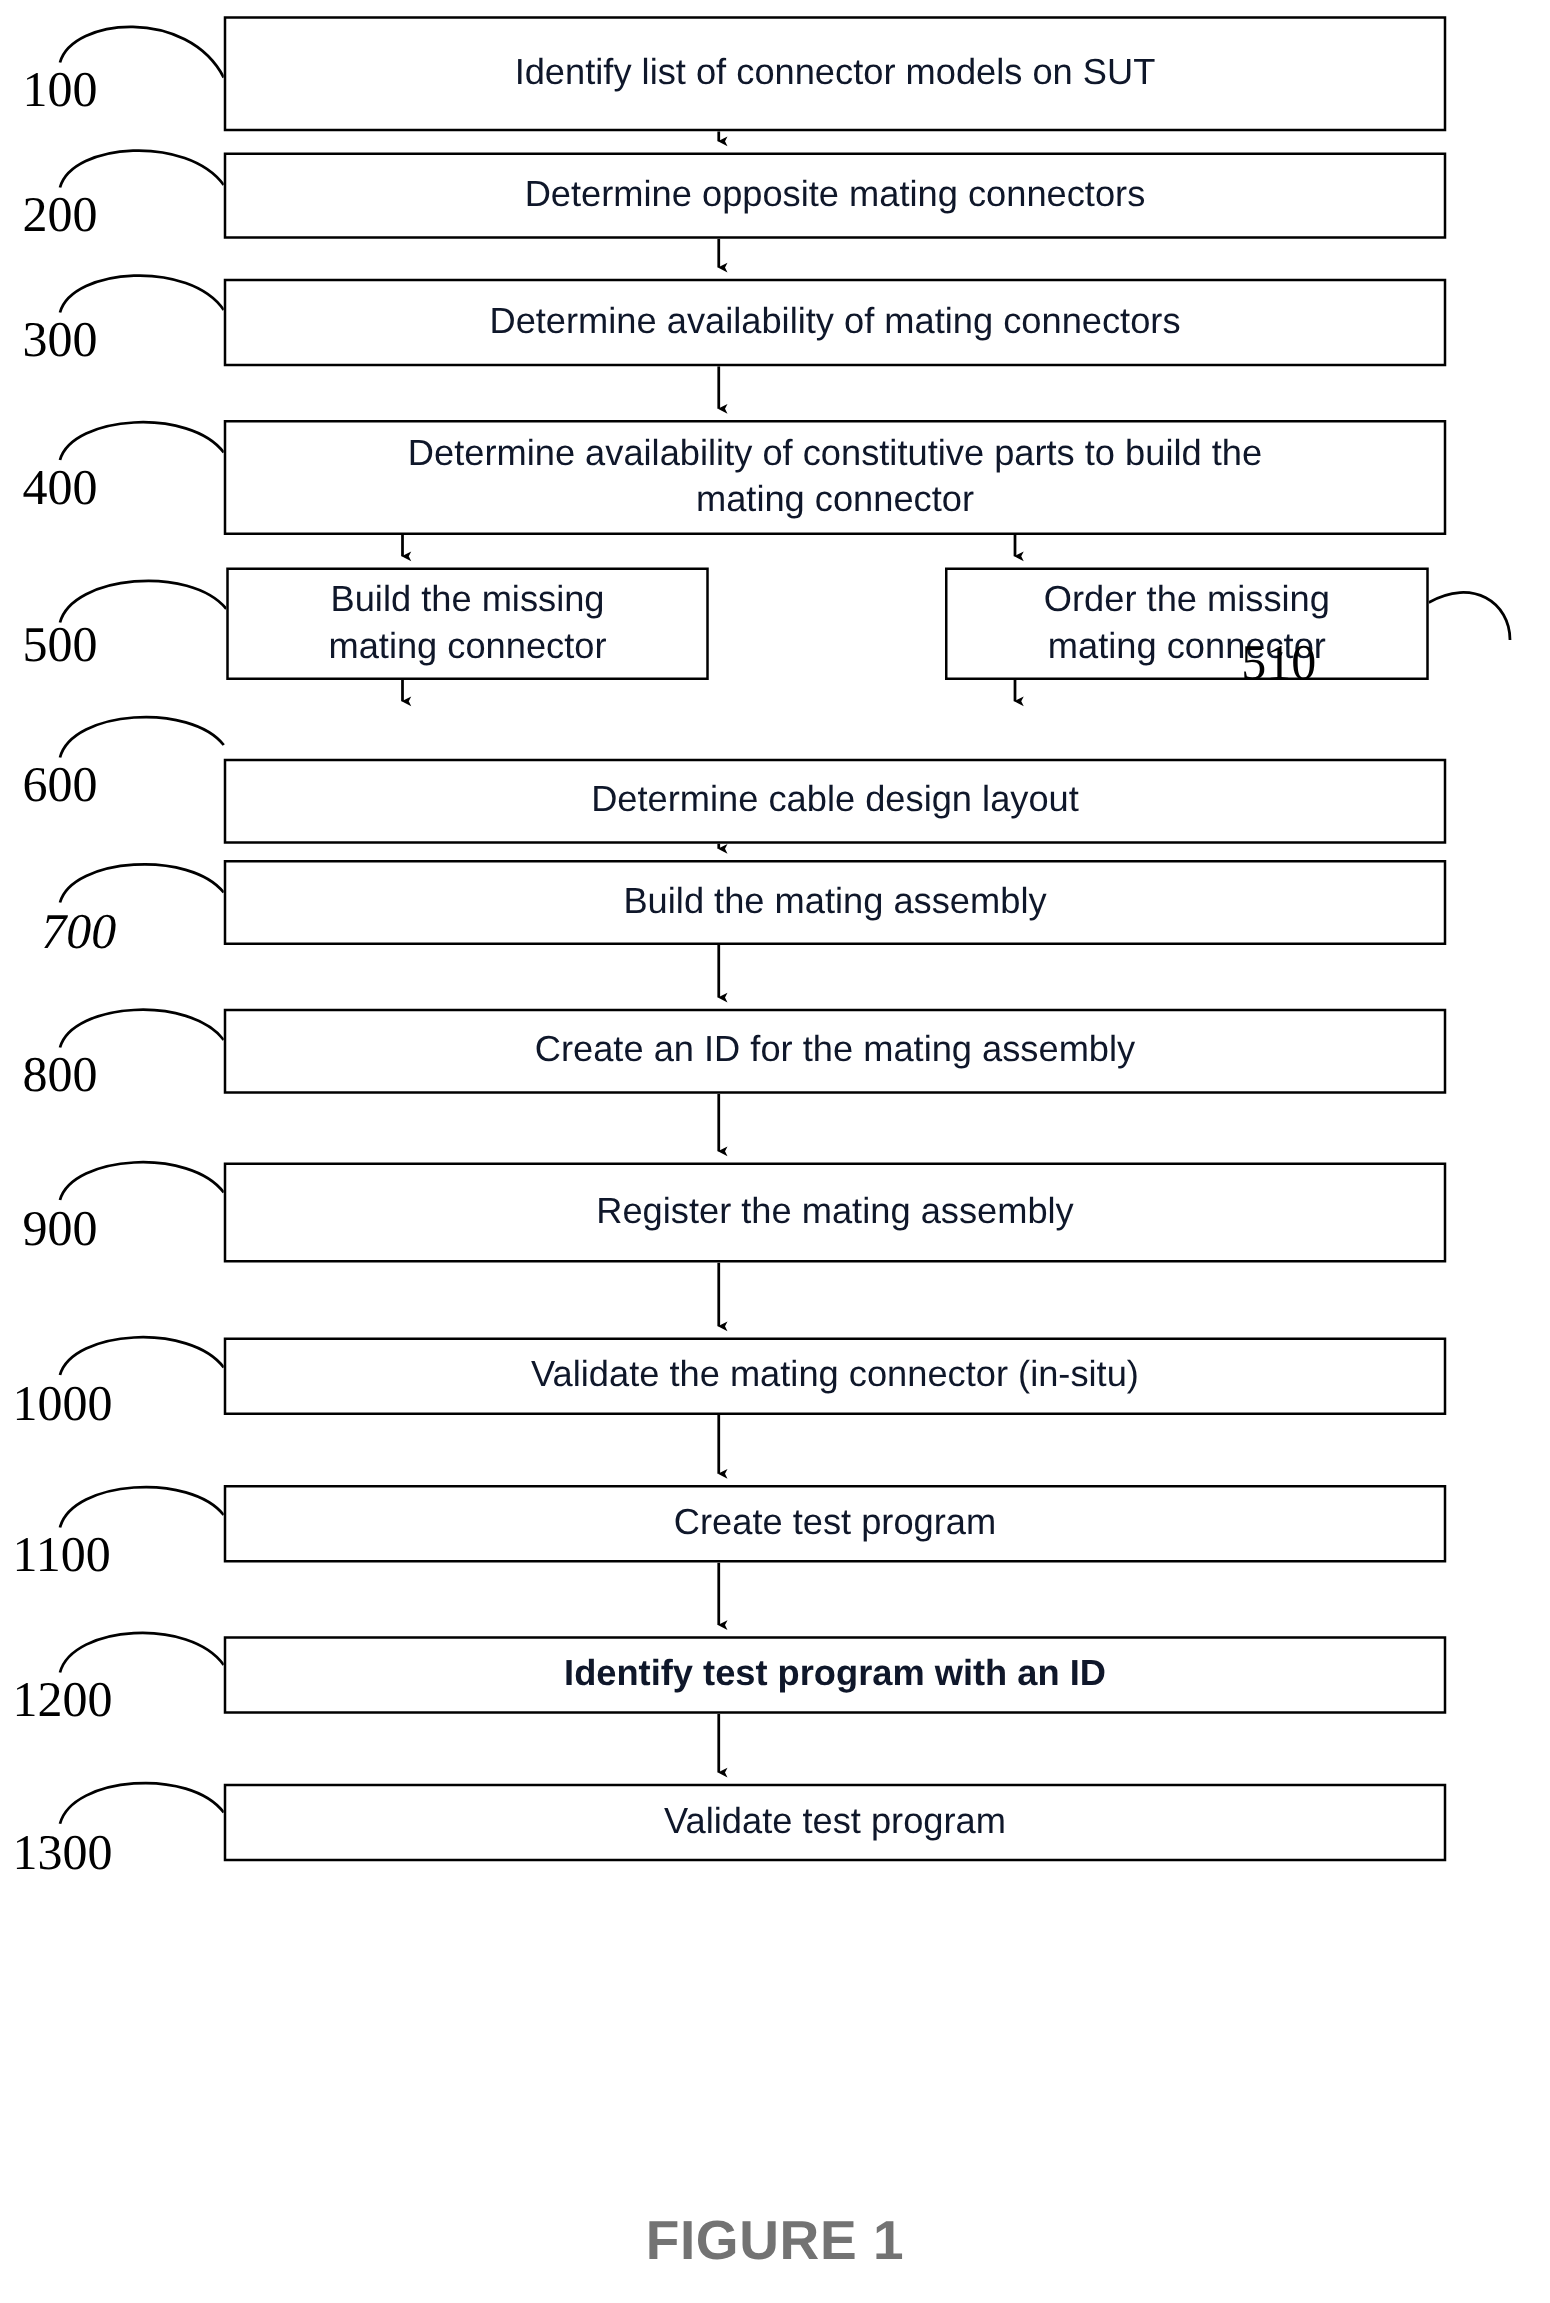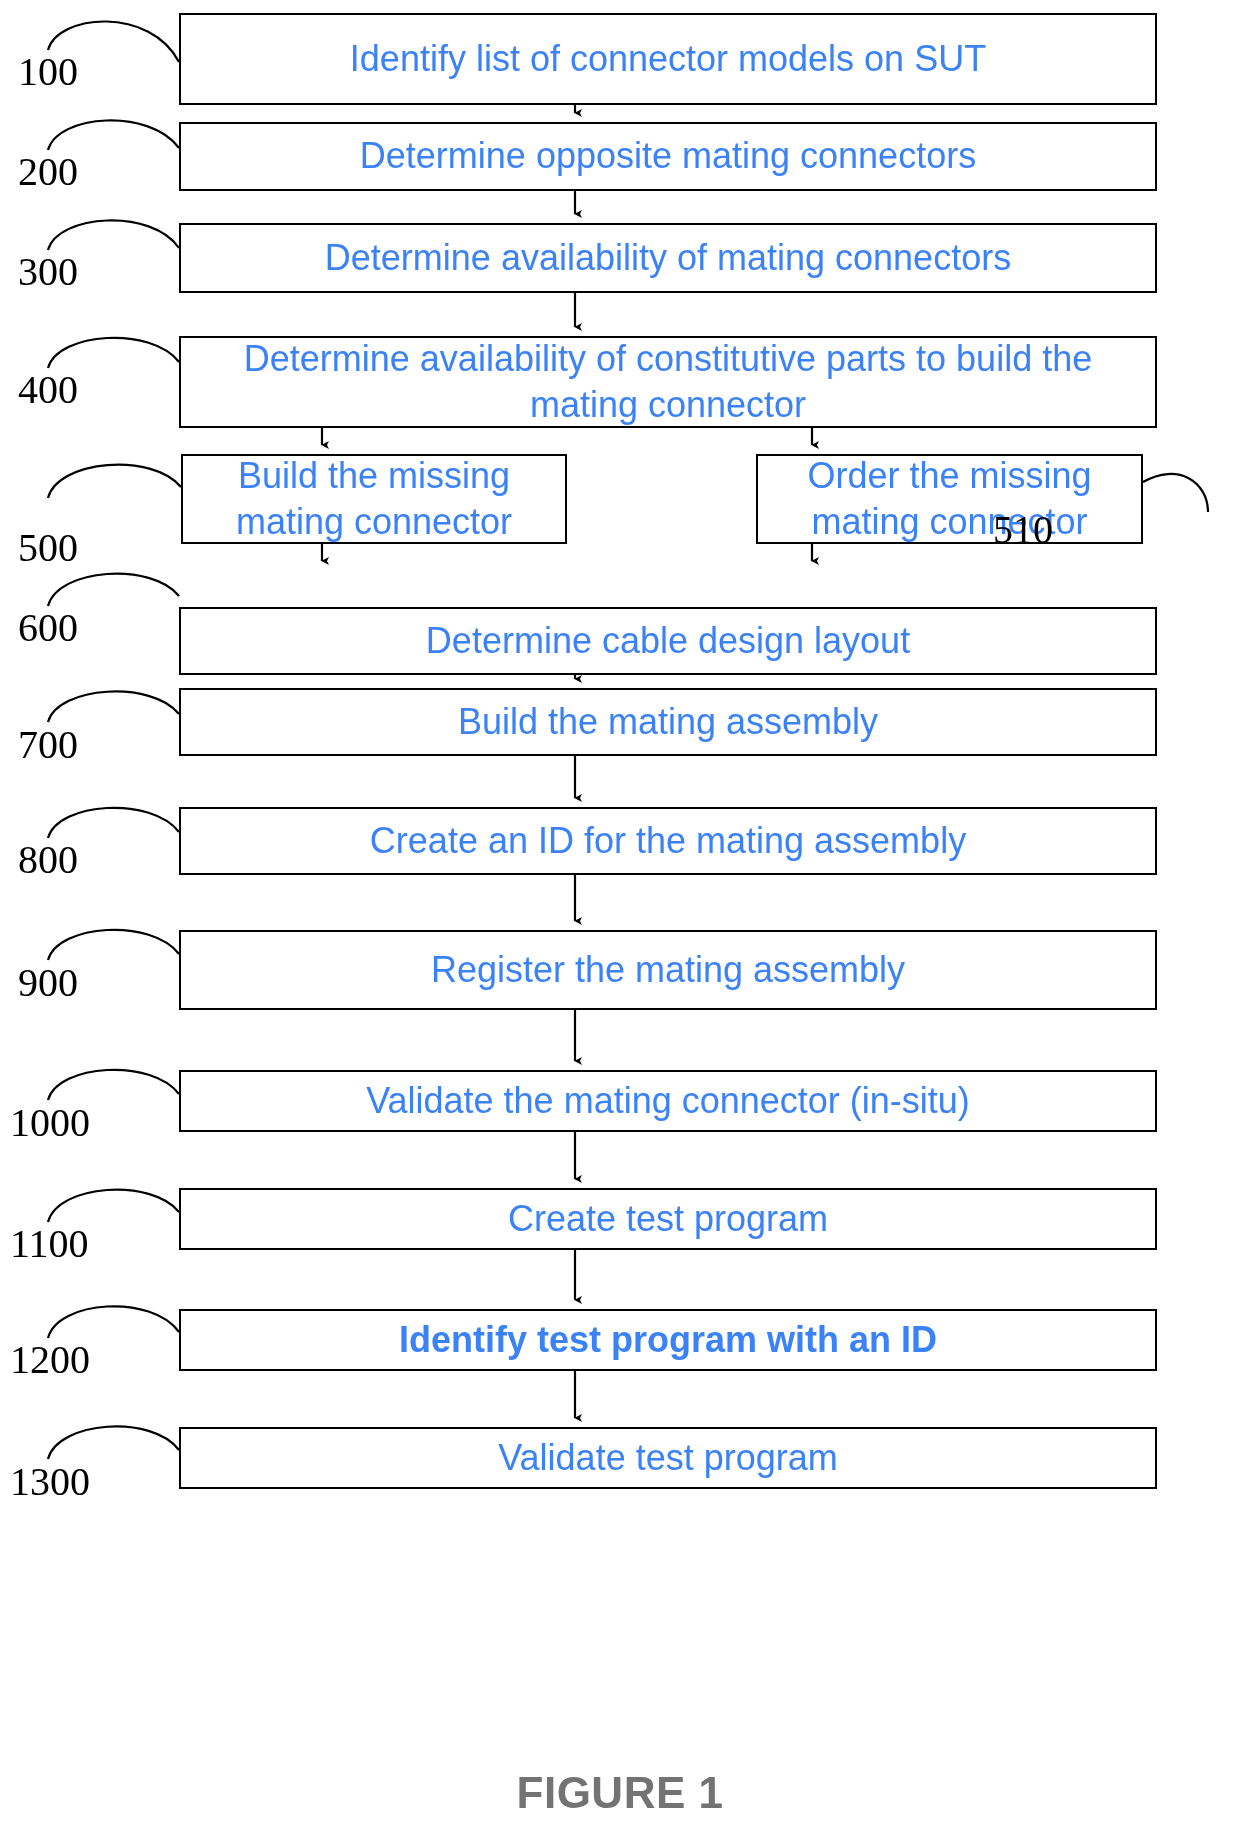--- a/index.html
+++ b/index.html
@@ -29,23 +29,23 @@
   .node-box {
     position: absolute;
     border: 2px solid #000000;
     background: #ffffff;
     box-sizing: border-box;
     display: flex;
     align-items: center;
     justify-content: center;
     text-align: center;
     line-height: 1.28;
-    font-size: 36px;
+    font-size: 29px;
     font-family: "Liberation Sans", sans-serif;
-    color: #3b82f6;
+    color: #0f172a;
     padding: 16px 8px;
   }
   .node-label {
     display: block;
     white-space: pre-line;
   }
   .ref-num {
     position: absolute;
     font-family: "Liberation Serif", serif;
     font-size: 40px;
@@ -159,24 +159,24 @@
     <div class="node-box" style="left:179px;top:1427px;width:978px;height:62px;">
       <span class="node-label">Validate test program</span>
     </div>
   </div>
 
   <div id="ref-layer">
     <span class="ref-num" style="left:18px;top:52px;">100</span>
     <span class="ref-num" style="left:18px;top:152px;font-family:Liberation Serif, serif;">200</span>
     <span class="ref-num" style="left:18px;top:252px;">300</span>
     <span class="ref-num" style="left:18px;top:370px;">400</span>
-    <span class="ref-num" style="left:18px;top:528px;">500</span>
+    <span class="ref-num" style="left:18px;top:496px;">500</span>
     <span class="ref-num" style="left:993px;top:510px;">510</span>
     <span class="ref-num" style="left:18px;top:608px;">600</span>
-    <span class="ref-num" style="left:18px;top:725px;">700</span>
+    <span class="ref-num" style="left:33px;top:725px;font-style:italic;">700</span>
     <span class="ref-num" style="left:18px;top:840px;">800</span>
     <span class="ref-num" style="left:18px;top:963px;">900</span>
     <span class="ref-num" style="left:10px;top:1103px;">1000</span>
     <span class="ref-num" style="left:10px;top:1224px;">1100</span>
     <span class="ref-num" style="left:10px;top:1340px;">1200</span>
     <span class="ref-num" style="left:10px;top:1462px;">1300</span>
   </div>
 
   <div id="figure-caption">FIGURE 1</div>
 

